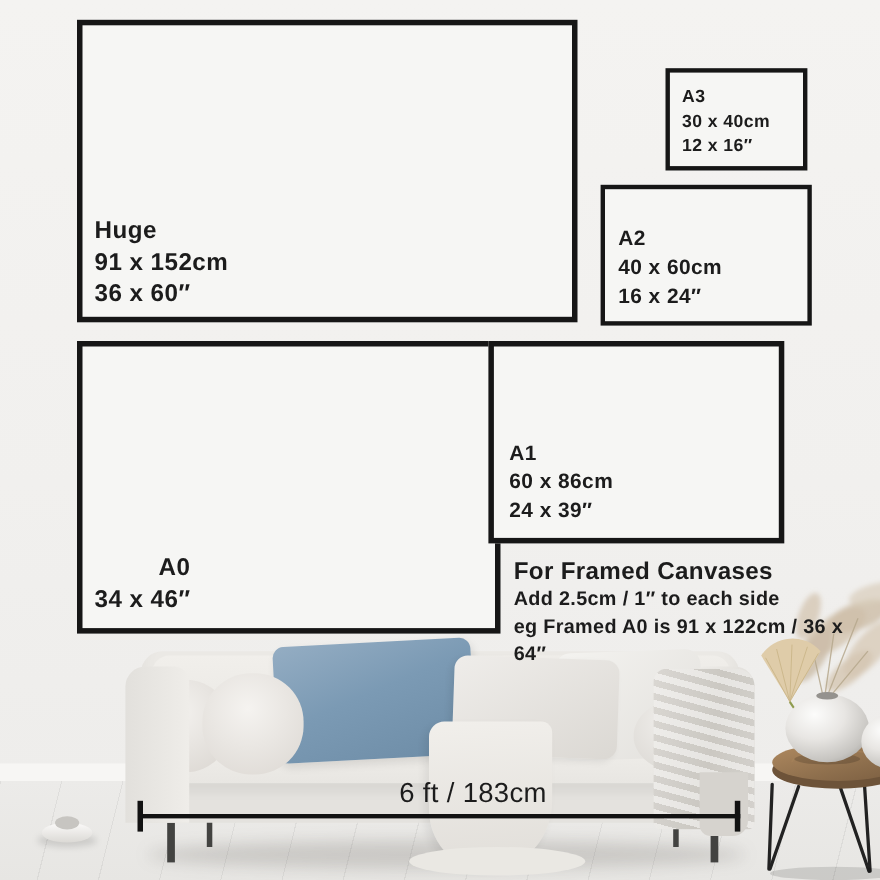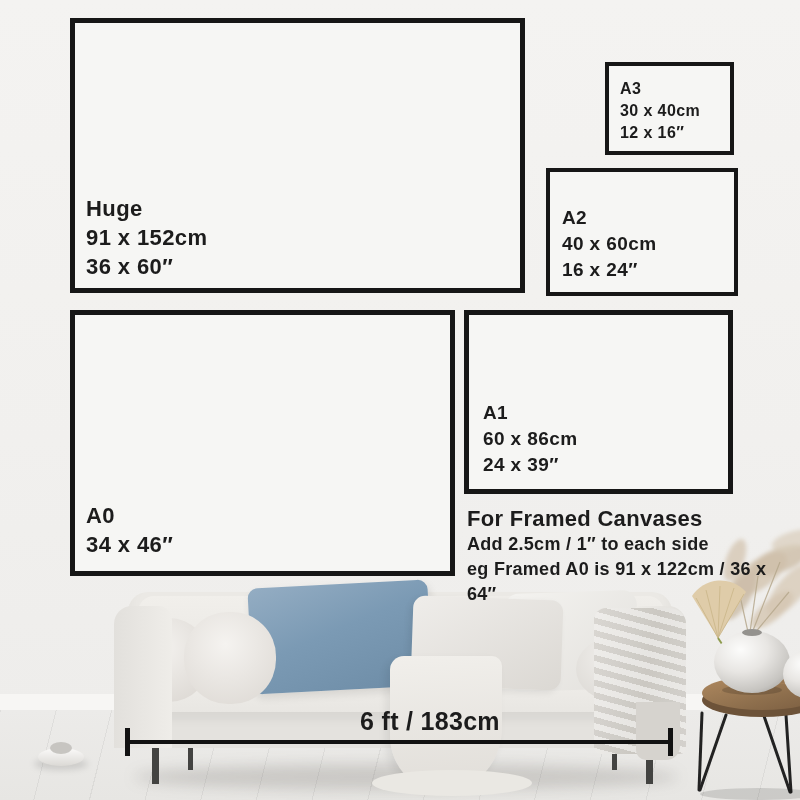--- a/index.html
+++ b/index.html
@@ -14,35 +14,35 @@
     position:absolute;left:0;top:710px;width:800px;height:90px;
     background:
       repeating-linear-gradient(104deg, rgba(110,110,110,0.10) 0 1px, rgba(0,0,0,0) 1px 54px),
       linear-gradient(180deg,#ecebe9,#e7e6e3);
   }
   
   .size-frame{position:absolute;box-sizing:border-box;border:5px solid #161616;background:#f6f6f4;z-index:10;}
   .f-huge{left:70px;top:18px;width:455px;height:275px;padding-left:24px;}
   .f-a3{left:605px;top:62px;width:129px;height:93px;border-width:4px;}
   .f-a2{left:546px;top:168px;width:192px;height:128px;border-width:4px;}
-  .f-a0{left:70px;top:310px;width:385px;height:266px;}
-  .f-a1{left:464px;top:310px;width:269px;height:184px;}
+  .f-a0{left:70px;top:310px;width:385px;height:266px;text-align:right;}
+  .f-a1{left:444px;top:310px;width:269px;height:184px;}
   .frame-label{position:absolute;left:11px;bottom:7px;font-weight:700;letter-spacing:.4px;white-space:nowrap;}
   .lab-lg div{font-size:22px;line-height:29px;}
   .lab-md div{font-size:19px;line-height:26px;}
   .lab-sm div{font-size:16px;line-height:22px;}
   .f-a0 .frame-label{bottom:12px;}
   .f-a1 .frame-label{left:14px;bottom:11px;}
   .f-a2 .frame-label{left:12px;bottom:9px;}
   
   .framed-note{position:absolute;left:467px;top:506px;width:332px;z-index:12;font-weight:700;letter-spacing:.3px;}
   .fn-title{font-size:22px;line-height:26px;}
   .fn-line{font-size:18px;line-height:25px;}
   
-  .measure-label{position:absolute;left:300px;top:707px;width:260px;text-align:center;font-size:25px;font-weight:700;letter-spacing:.3px;z-index:12;}
+  .measure-label{position:absolute;left:300px;top:707px;width:260px;text-align:center;font-size:25px;font-weight:400;letter-spacing:.3px;z-index:12;}
   .measure-line{position:absolute;left:127px;top:740px;width:546px;height:4px;background:#121212;z-index:12;}
   .measure-cap{position:absolute;top:728px;width:5px;height:28px;background:#121212;z-index:12;}
   .cap-left{left:125px;} .cap-right{left:668px;}
   
   .s{position:absolute;}
   .sofa-shadow{left:134px;top:764px;width:544px;height:26px;border-radius:50%;background:rgba(85,80,75,.20);filter:blur(7px);z-index:1;}
   .sofa-back{left:128px;top:592px;width:544px;height:112px;border-radius:20px 20px 0 0;background:#ebe9e5;box-shadow:inset 0 -14px 16px rgba(0,0,0,.05);z-index:2;}
   .back-cushion{top:596px;width:262px;height:96px;border-radius:16px;background:linear-gradient(180deg,#f1efeb,#e6e4e0);z-index:2;}
   .bc-left{left:138px;} .bc-right{left:402px;background:linear-gradient(180deg,#f0eeea,#e4e2de);}
   .sofa-arm{top:606px;width:58px;height:142px;z-index:5;}

